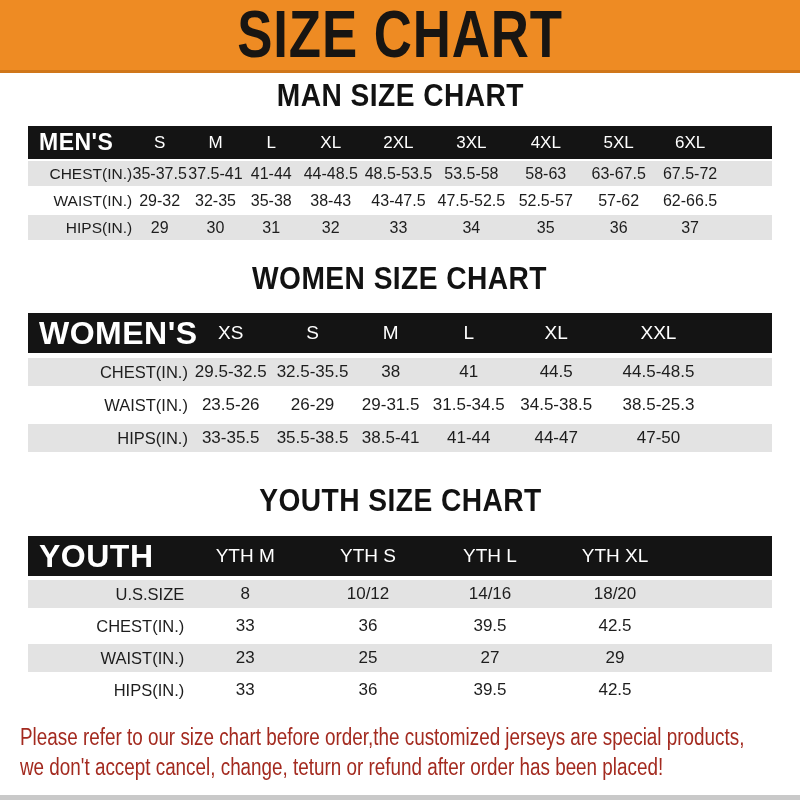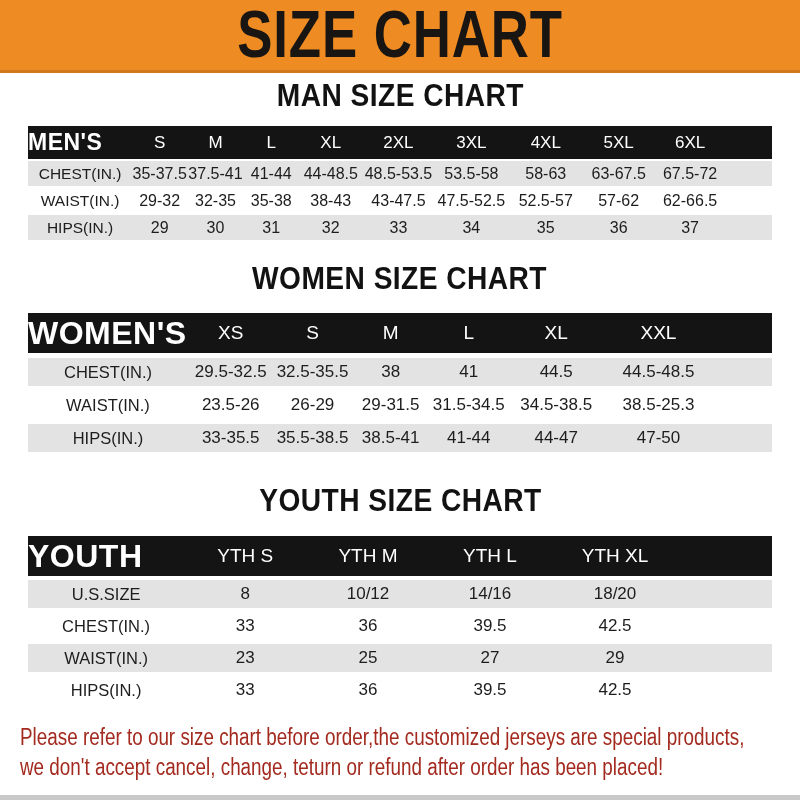--- a/index.html
+++ b/index.html
@@ -32,38 +32,38 @@
 
   .tbl { width: 744px; margin: 0 auto; }
   .bar {
     display: grid; align-items: center;
     background: var(--bar_bg, #141414); color: #ffffff;
   }
   .drow { display: grid; align-items: center; color: #1d1d1d; }
   .gray  { background: var(--row_alt, #e3e3e3); }
   .white { background: #ffffff; }
   .cell { text-align: center; white-space: nowrap; }
-  .bar-label { font-weight: bold; letter-spacing: 0.5px; white-space: nowrap; }
+  .bar-label { font-weight: bold; padding-left: 11px; letter-spacing: 0.5px; white-space: nowrap; }
   .bar-size { text-align: center; white-space: nowrap; }
 
   .grid-men   { grid-template-columns: 14% 7.4% 7.6% 7.4% 8.6% 9.6% 10% 10% 9.6% 9.6% auto; }
   .grid-women { grid-template-columns: 21.5% 11.5% 10.5% 10.5% 10.5% 13% 14.5% auto; }
   .grid-youth { grid-template-columns: 21% 16.4% 16.6% 16.2% 17.4% auto; }
 
   .men   .bar { height: 33px; }
   .women .bar, .youth .bar { height: 40px; }
   .men   .bar-label { font-size: 23px; }
   .women .bar-label, .youth .bar-label { font-size: 32px; }
   .men   .bar-size { font-size: 17px; }
   .women .bar-size, .youth .bar-size { font-size: 19px; }
 
   .men   .drow { height: 25px; margin-top: 2px; font-size: 16px; }
   .women .drow { height: 28px; margin-top: 5px; font-size: 17px; }
   .youth .drow { height: 28px; margin-top: 4px; font-size: 17px; }
-  .drow .lbl { font-size: 15.5px; }
+  .drow .lbl { font-size: 15.5px; text-align: right; }
   .women .drow .lbl, .youth .drow .lbl { font-size: 16.5px; }
 
   .footer { margin: 18px 0 0 20px; color: var(--footer_red, #a32a1f); }
   .fline {
     font-size: 23px; line-height: 30px; white-space: nowrap;
     display: block; transform: scaleX(0.82); transform-origin: left center;
     font-weight: normal;
   }
   .bottom-strip {
     position: absolute; left: 0; bottom: 0;
@@ -176,22 +176,22 @@
   </div>
 </div>
 
 <div class="heading" id="youth-heading">
   <span class="h-inner">YOUTH SIZE CHART</span>
 </div>
 
 <div class="tbl youth">
   <div class="bar grid-youth">
     <div class="bar-label">YOUTH</div>
+    <div class="bar-size">YTH M</div>
     <div class="bar-size">YTH S</div>
-    <div class="bar-size">YTH M</div>
     <div class="bar-size">YTH L</div>
     <div class="bar-size">YTH XL</div>
   </div>
   <div class="drow gray grid-youth">
     <div class="cell lbl">U.S.SIZE</div>
     <div class="cell">8</div>
     <div class="cell">10/12</div>
     <div class="cell">14/16</div>
     <div class="cell">18/20</div>
   </div>

